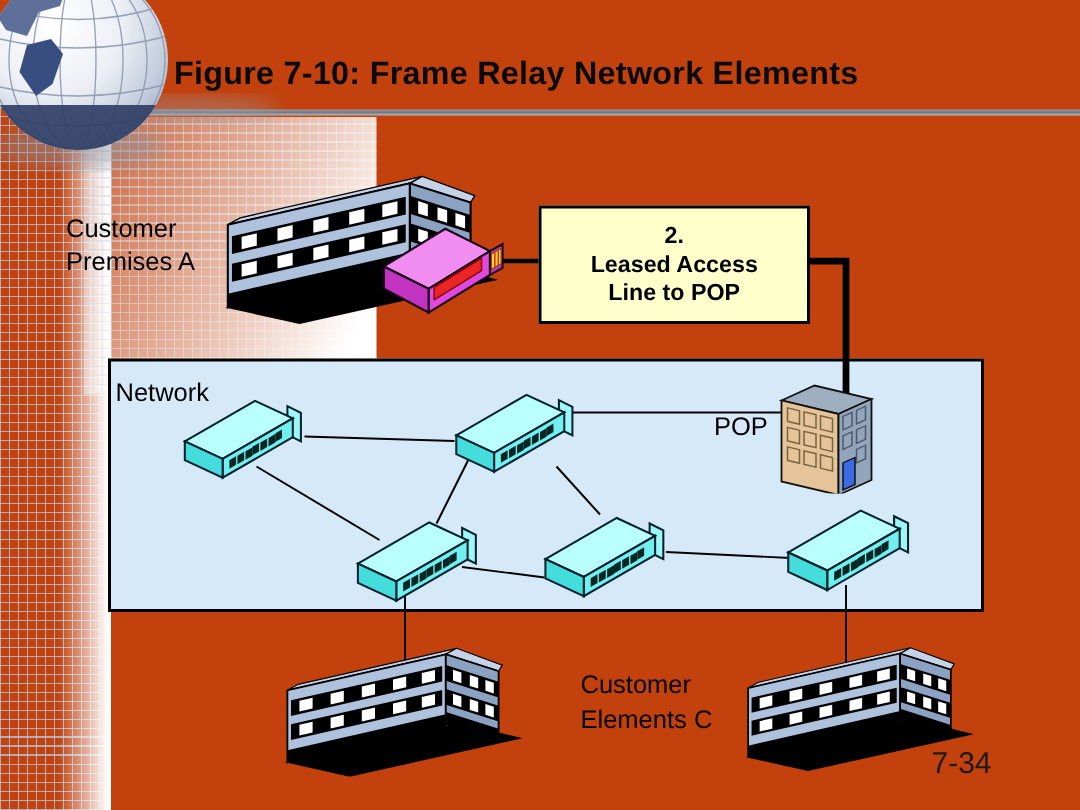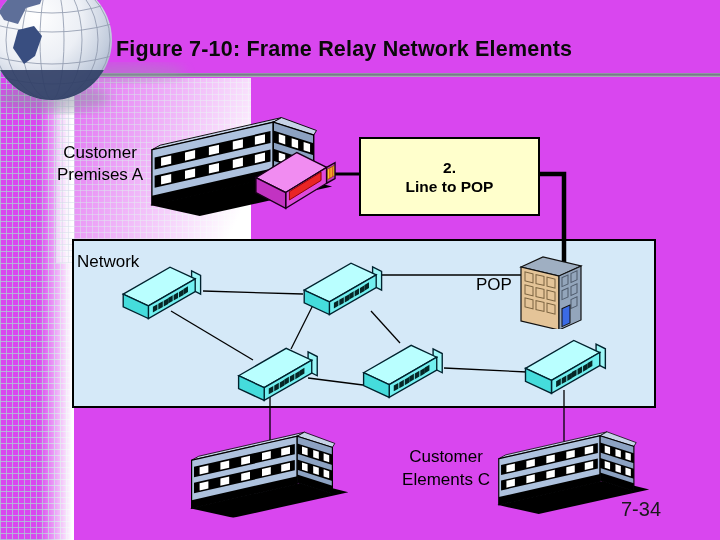--- a/index.html
+++ b/index.html
@@ -1,18 +1,18 @@
 <!DOCTYPE html>
 <html><head>
 <meta charset="utf-8">
 <style>
   html,body{margin:0;padding:0;background:#fff;}
   .slide{
     position:relative;width:720px;height:540px;overflow:hidden;
-    background:#d946ef;font-family:"Liberation Sans",sans-serif;color:#000;
+    background:#c2410c;font-family:"Liberation Sans",sans-serif;color:#000;
   }
   
   .tex{position:absolute;pointer-events:none;}
   .tex-left{
     left:0;top:50px;width:74px;height:490px;
     background-image:
       linear-gradient(90deg, rgba(255,255,255,0) 0%, rgba(255,255,255,0) 52%, #ffffff 97%),
       repeating-linear-gradient(0deg, rgba(176,192,214,.85) 0 1px, transparent 1px 6px),
       repeating-linear-gradient(90deg, rgba(176,192,214,.85) 0 1px, transparent 1px 6px);
   }
@@ -26,21 +26,21 @@
   .globe{position:absolute;left:-12px;top:-22px;width:280px;height:150px;z-index:3;}
   .title{
     position:absolute;left:116px;top:37px;width:580px;z-index:4;
     font-size:21.5px;font-weight:bold;letter-spacing:.2px;color:#0a0a0a;white-space:nowrap;
   }
   .divider{
     position:absolute;left:94px;top:73px;width:626px;height:4px;z-index:2;
     background:linear-gradient(180deg,#9aa1ab 0%,#6e757f 45%,#b6bcc4 100%);
   }
   .lbl{position:absolute;font-size:17px;line-height:22px;color:#000;z-index:5;}
-  .lbl.center{text-align:center;}
+  .lbl.center{text-align:left;}
   .panel{
     position:absolute;left:72px;top:239px;width:580px;height:165px;z-index:1;
     background:#D5E9F8;border:2px solid #000;
   }
   .wires{position:absolute;left:0;top:0;width:720px;height:540px;z-index:2;}
   .art{position:absolute;z-index:3;}
   .callout{
     position:absolute;left:359px;top:137px;width:177px;height:75px;z-index:4;
     background:#FFFFCC;border:2px solid #000;
     display:flex;flex-direction:column;align-items:center;justify-content:center;
@@ -243,20 +243,21 @@
 
   <svg class="art" style="left:190px;top:428px;width:160px;height:90px" viewBox="0 0 200 112">
       <use href="#bldg"></use>
     </svg>
   <svg class="art" style="left:497px;top:428px;width:154px;height:86px" viewBox="0 0 200 112">
       <use href="#bldg"></use>
     </svg>
 
   <div class="callout">
     <span>2.</span>
+    <span>Leased Access</span>
     <span>Line to POP</span>
   </div>
 
   <div class="lbl center" style="left:44px;top:142px;width:112px">Customer Premises A</div>
   <div class="lbl" style="left:77px;top:251px">Network</div>
   <div class="lbl" style="left:476px;top:274px">POP</div>
   <div class="lbl center" style="left:387px;top:445px;width:118px;line-height:23px">Customer Elements C</div>
 
   <div class="pagenum">7-34</div>
 </div>

